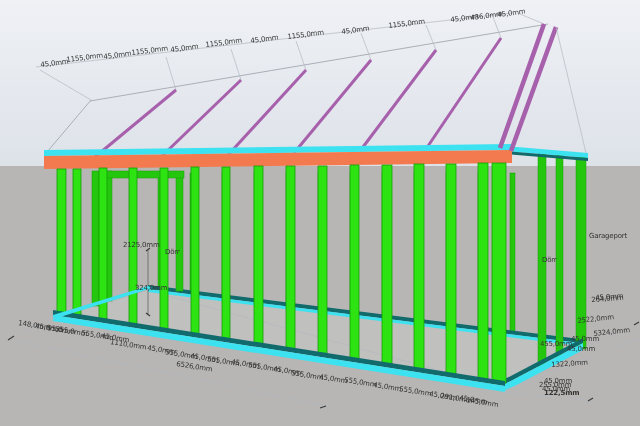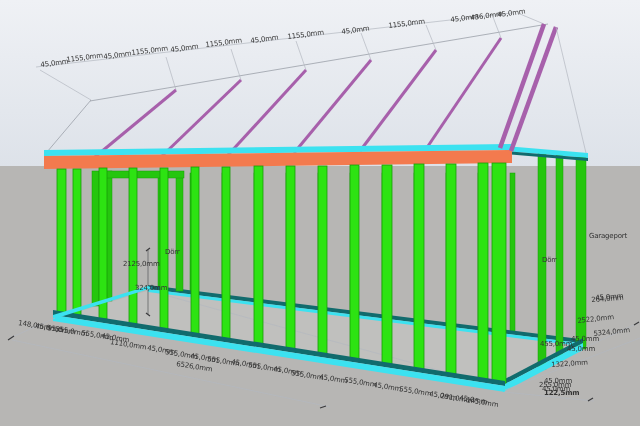--- a/index.html
+++ b/index.html
@@ -153,21 +153,21 @@
       <span class="lbl" style="left: 131px; top: 49px; transform: rotate(-7deg);">1155,0mm</span>
       <span class="lbl" style="left: 170px; top: 46px; transform: rotate(-7deg);">45,0mm</span>
       <span class="lbl" style="left: 205px; top: 41px; transform: rotate(-7deg);">1155,0mm</span>
       <span class="lbl" style="left: 250px; top: 37px; transform: rotate(-7deg);">45,0mm</span>
       <span class="lbl" style="left: 287px; top: 33px; transform: rotate(-7deg);">1155,0mm</span>
       <span class="lbl" style="left: 341px; top: 28px; transform: rotate(-7deg);">45,0mm</span>
       <span class="lbl" style="left: 388px; top: 22px; transform: rotate(-7deg);">1155,0mm</span>
       <span class="lbl" style="left: 450px; top: 16px; transform: rotate(-7deg);">45,0mm</span>
       <span class="lbl" style="left: 470px; top: 14px; transform: rotate(-7deg);">436,0mm</span>
       <span class="lbl" style="left: 497px; top: 11px; transform: rotate(-7deg);">45,0mm</span>
-      <span class="lbl" style="left: 123px; top: 260px;">2125,0mm</span>
+      <span class="lbl" style="left: 123px; top: 241px;">2125,0mm</span>
       <span class="lbl" style="left: 165px; top: 248px;">Dörr</span>
       <span class="lbl" style="left: 135px; top: 284px;">324,0mm</span>
       <span class="lbl" style="left: 589px; top: 232px;">Garageport</span>
       <span class="lbl" style="left: 542px; top: 256px;">Dörr</span>
       <span class="lbl" style="left: 591px; top: 296px; transform: rotate(-4deg);">264,0mm</span>
       <span class="lbl" style="left: 595px; top: 294px; transform: rotate(-4deg);">45,0mm</span>
       <span class="lbl" style="left: 577px; top: 317px; transform: rotate(-6deg);">2522,0mm</span>
       <span class="lbl" style="left: 593px; top: 330px; transform: rotate(-6deg);">5324,0mm</span>
       <span class="lbl" style="left: 571px; top: 335px;">45,0mm</span>
       <span class="lbl" style="left: 540px; top: 340px;">455,0mm</span>

